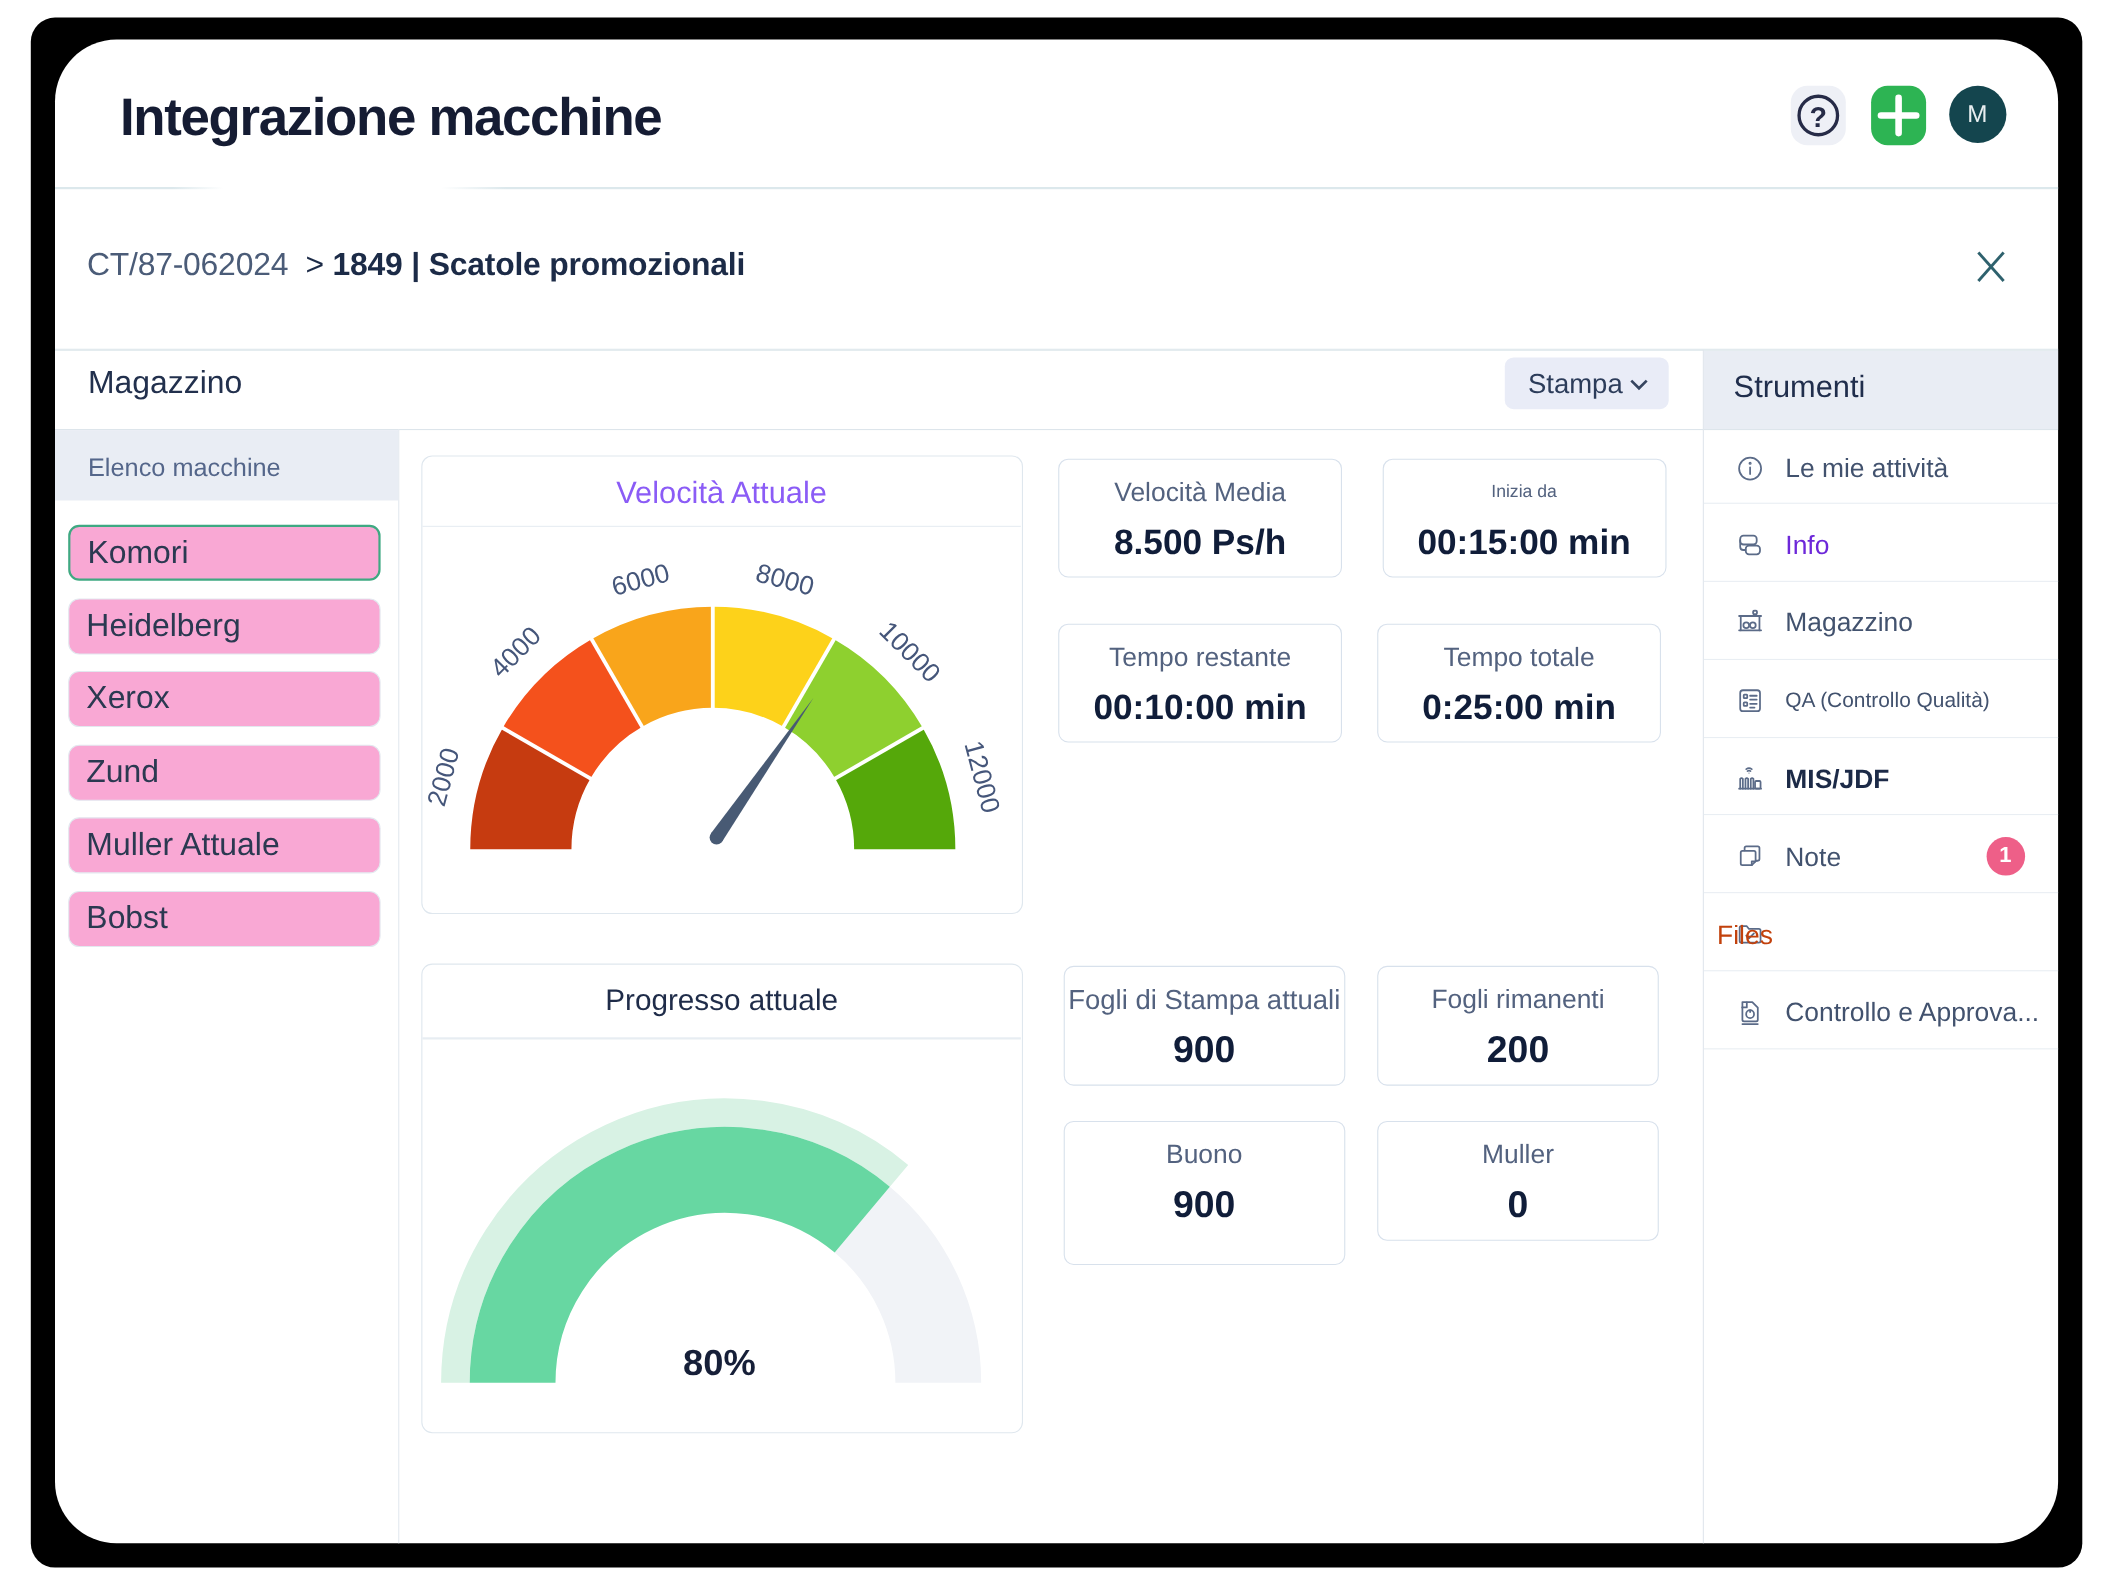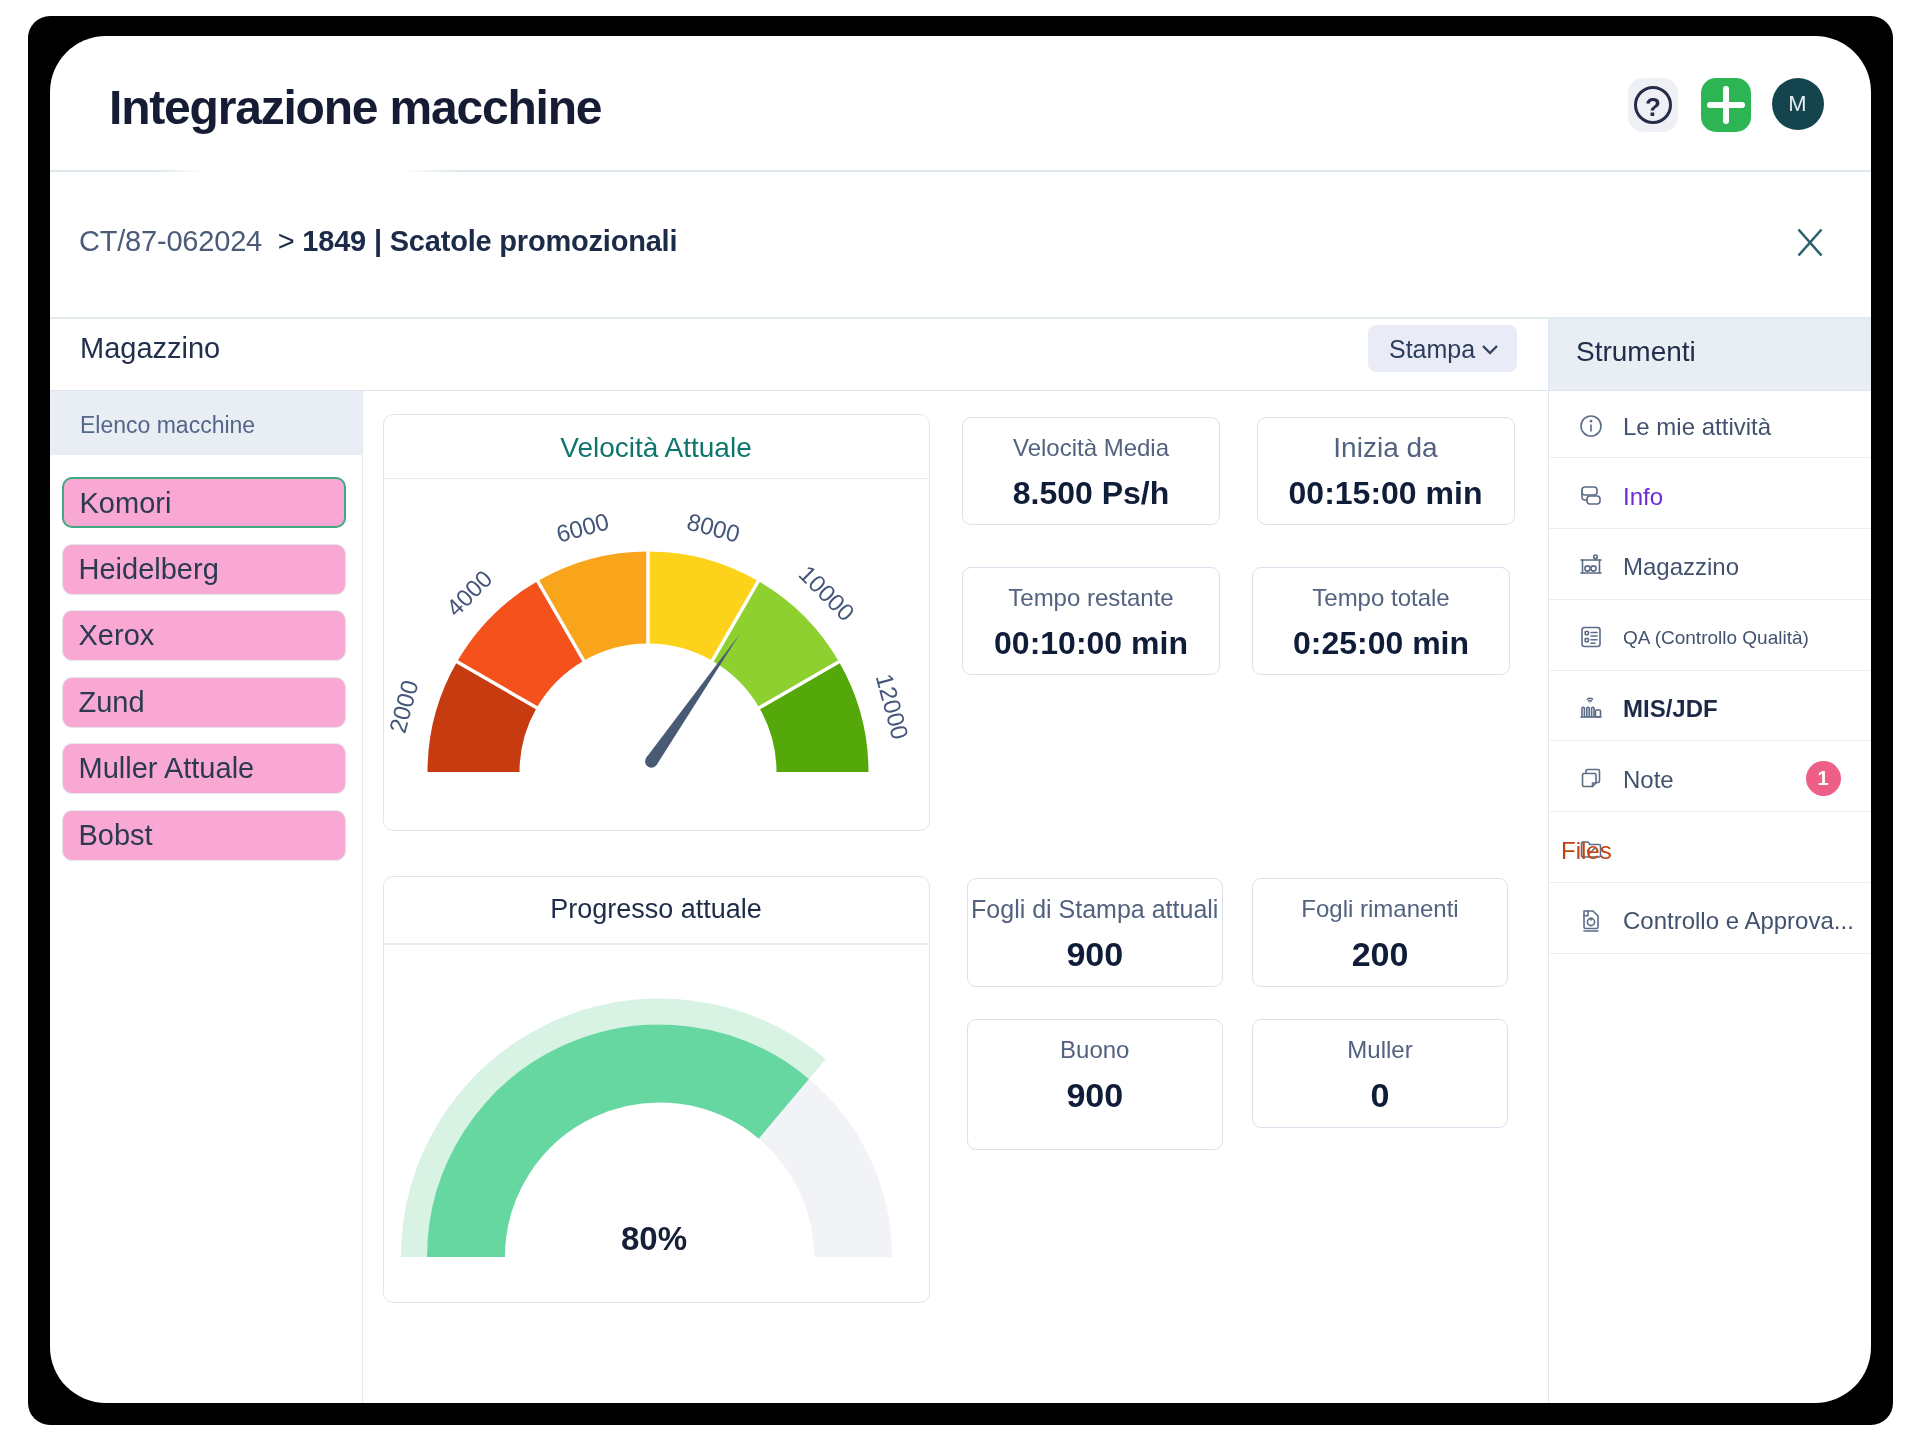--- a/index.html
+++ b/index.html
@@ -65,21 +65,21 @@
 <div class="hline" style="left:1547.5px;top:317.5px;width:1.5px;height:1085px;background:#e0e6ed"></div>
 
 <div class="mitem sel" style="top:477.0px">Komori</div>
 <div class="mitem" style="top:543.6px">Heidelberg</div>
 <div class="mitem" style="top:610.2px">Xerox</div>
 <div class="mitem" style="top:676.8px">Zund</div>
 <div class="mitem" style="top:743.4px">Muller Attuale</div>
 <div class="mitem" style="top:810.0px">Bobst</div>
 
 <div class="gcard" style="left:383px;top:414px;width:546.5px;height:417px"></div>
-<div class="abs" style="left:383px;top:433.5px;width:546px;text-align:center;font-size:28px;line-height:28px;color:#0f766e">Velocità Attuale</div>
+<div class="abs" style="left:383px;top:433.5px;width:546px;text-align:center;font-size:28px;line-height:28px;color:#8b5cf6">Velocità Attuale</div>
 <div class="hline" style="left:384px;top:477.8px;width:544px;height:1.5px;background:#e7edf2"></div>
 <svg style="position:absolute;left:383px;top:479px" width="546" height="353" viewBox="0 0 546 353" font-family="'Liberation Sans',sans-serif">
 <path d="M44.50 293.00 A220.5 220.5 0 0 1 74.04 182.75 L153.72 228.75 A128.5 128.5 0 0 0 136.50 293.00 Z" fill="#c63b10"></path>
     <path d="M74.04 182.75 A220.5 220.5 0 0 1 154.75 102.04 L200.75 181.72 A128.5 128.5 0 0 0 153.72 228.75 Z" fill="#f4511c"></path>
     <path d="M154.75 102.04 A220.5 220.5 0 0 1 265.00 72.50 L265.00 164.50 A128.5 128.5 0 0 0 200.75 181.72 Z" fill="#f9a51b"></path>
     <path d="M265.00 72.50 A220.5 220.5 0 0 1 375.25 102.04 L329.25 181.72 A128.5 128.5 0 0 0 265.00 164.50 Z" fill="#fdd21a"></path>
     <path d="M375.25 102.04 A220.5 220.5 0 0 1 455.96 182.75 L376.28 228.75 A128.5 128.5 0 0 0 329.25 181.72 Z" fill="#8ed02f"></path>
     <path d="M455.96 182.75 A220.5 220.5 0 0 1 485.50 293.00 L393.50 293.00 A128.5 128.5 0 0 0 376.28 228.75 Z" fill="#55a80a"></path>
 <line x1="156.75" y1="230.50" x2="71.01" y2="181.00" stroke="#ffffff" stroke-width="3.5"></line>
     <line x1="202.50" y1="184.75" x2="153.00" y2="99.01" stroke="#ffffff" stroke-width="3.5"></line>
@@ -104,21 +104,21 @@
     <path d="M400.88 164.77 A193.5 193.5 0 0 1 470.00 313.00" stroke="#f1f3f7" stroke-width="78" fill="none"></path>
     <path d="M83.00 313.00 A193.5 193.5 0 0 1 400.88 164.77" stroke="#67d7a2" stroke-width="78" fill="none"></path>
 <text x="271" y="306" text-anchor="middle" font-size="33" font-weight="700" fill="#161f38">80%</text>
 </svg>
 
 <div class="stat" style="left:962px;top:417px;width:258px;height:108px">
 <div class="slab" style="font-size:24px">Velocità Media</div>
 <div class="sval" style="font-size:32px">8.500 Ps/h</div>
   </div>
 <div class="stat" style="left:1256.5px;top:417px;width:258px;height:108px">
-<div class="slab" style="font-size:28px">Inizia da</div>
+<div class="slab" style="font-size:16px">Inizia da</div>
 <div class="sval" style="font-size:32px">00:15:00 min</div>
   </div>
 <div class="stat" style="left:962px;top:567px;width:258px;height:108px">
 <div class="slab" style="font-size:24px">Tempo restante</div>
 <div class="sval" style="font-size:32px">00:10:00 min</div>
   </div>
 <div class="stat" style="left:1252px;top:567px;width:258px;height:108px">
 <div class="slab" style="font-size:24px">Tempo totale</div>
 <div class="sval" style="font-size:32px">0:25:00 min</div>
   </div>

